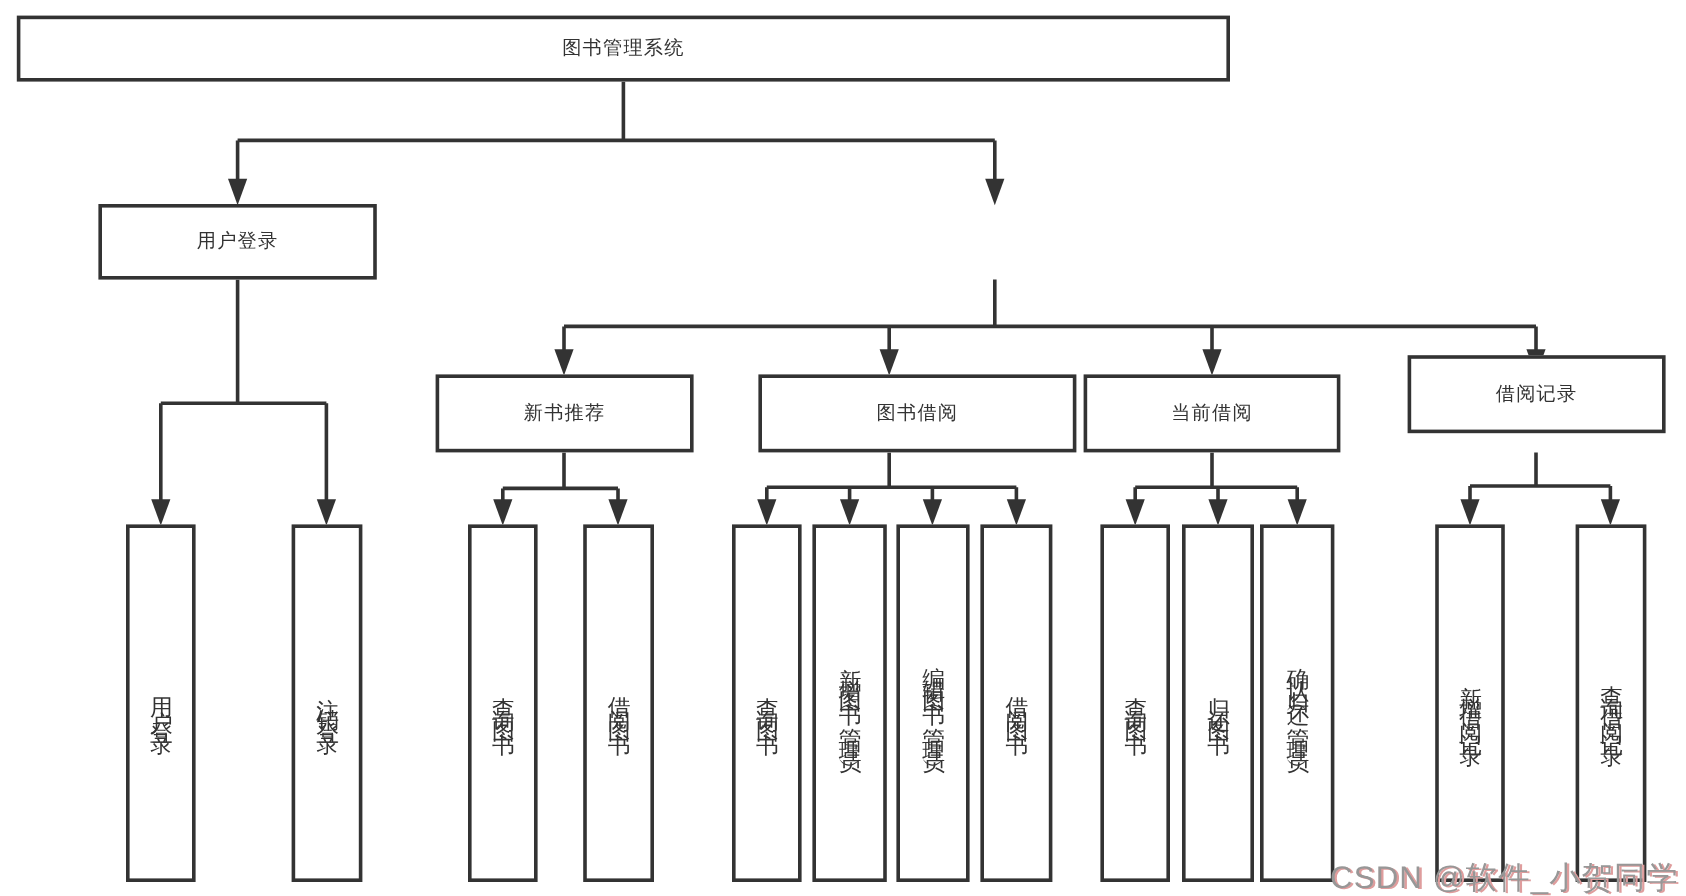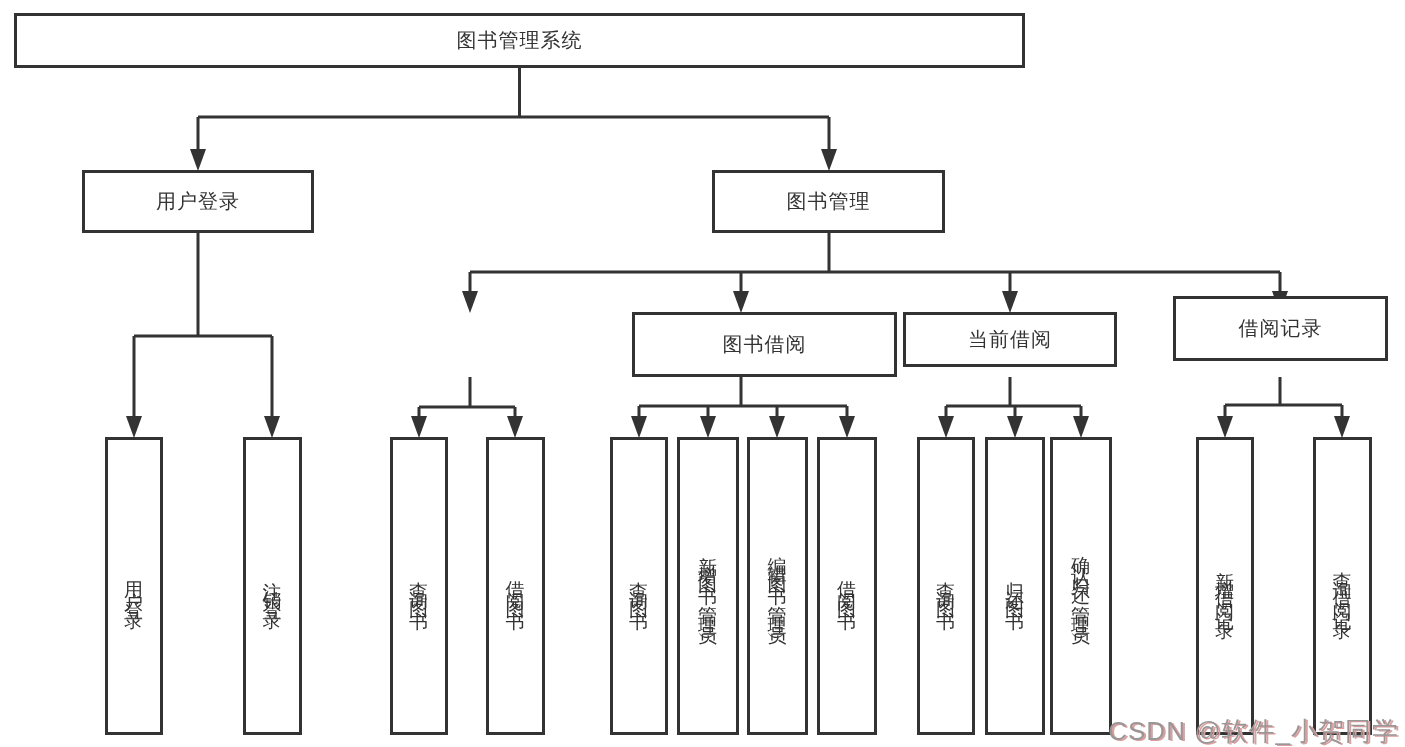--- a/index.html
+++ b/index.html
@@ -16,21 +16,21 @@
     box-sizing:border-box;
     border:3px solid #333333;
     background:#ffffff;
     display:flex;
     align-items:center;
     justify-content:center;
     z-index:1;
     color:#333333;
   }
   .hnode span{
-    font-size:20px;
+    font-size:16px;
     letter-spacing:1px;
     white-space:nowrap;
   }
   .vnode .vtext{
     writing-mode:vertical-rl;
     text-orientation:mixed;
     font-size:19px;
     letter-spacing:10px;
     line-height:1;
     white-space:nowrap;
@@ -85,28 +85,28 @@
     </g>
   </svg>
 
   <div class="node hnode" style="left:14px;top:13px;width:1011px;height:55px;">
     <span>图书管理系统</span>
   </div>
 
   <div class="node hnode" style="left:82px;top:170px;width:232px;height:63px;">
     <span>用户登录</span>
   </div>
-  <div class="node hnode" style="left:712px;top:170px;width:233px;height:63px;">
-    <span>图书管理</span>
+
+  <div class="node hnode" style="left:363px;top:312px;width:215px;height:65px;">
+    <span>新书推荐</span>
   </div>
-
   <div class="node hnode" style="left:632px;top:312px;width:265px;height:65px;">
     <span>图书借阅</span>
   </div>
-  <div class="node hnode" style="left:903px;top:312px;width:214px;height:55px;">
+  <div class="node hnode" style="left:903px;top:312px;width:214px;height:65px;">
     <span>当前借阅</span>
   </div>
   <div class="node hnode" style="left:1173px;top:296px;width:215px;height:65px;">
     <span>借阅记录</span>
   </div>
 
   <div class="node vnode" style="left:105px;top:437px;width:58px;height:298px;">
     <span class="vtext">用户登录</span>
   </div>
   <div class="node vnode" style="left:243px;top:437px;width:59px;height:298px;">

